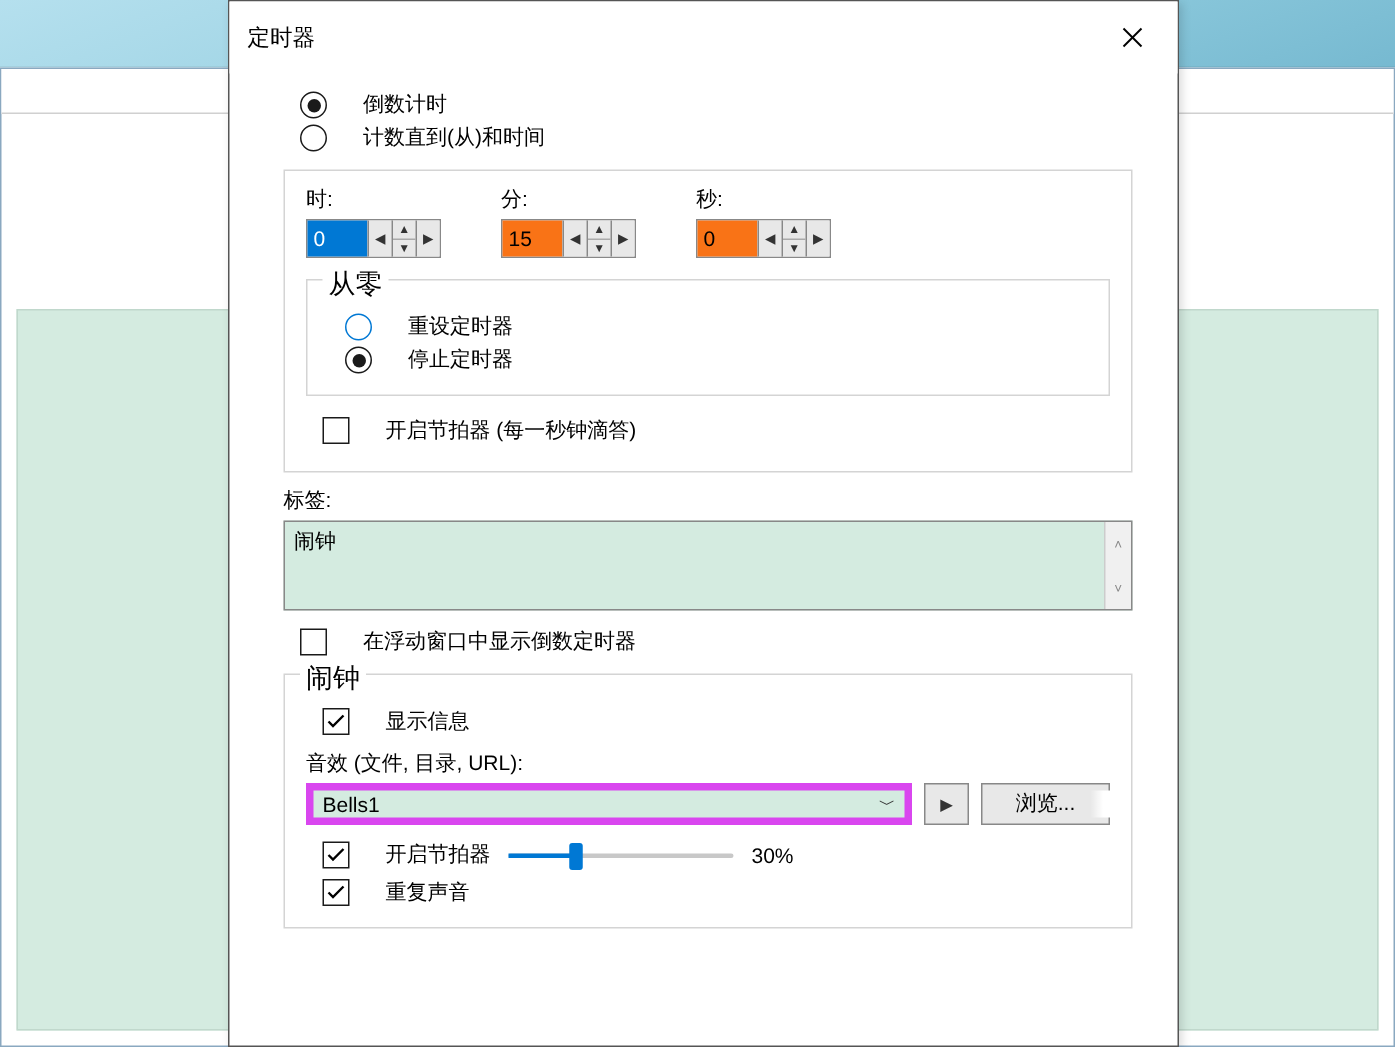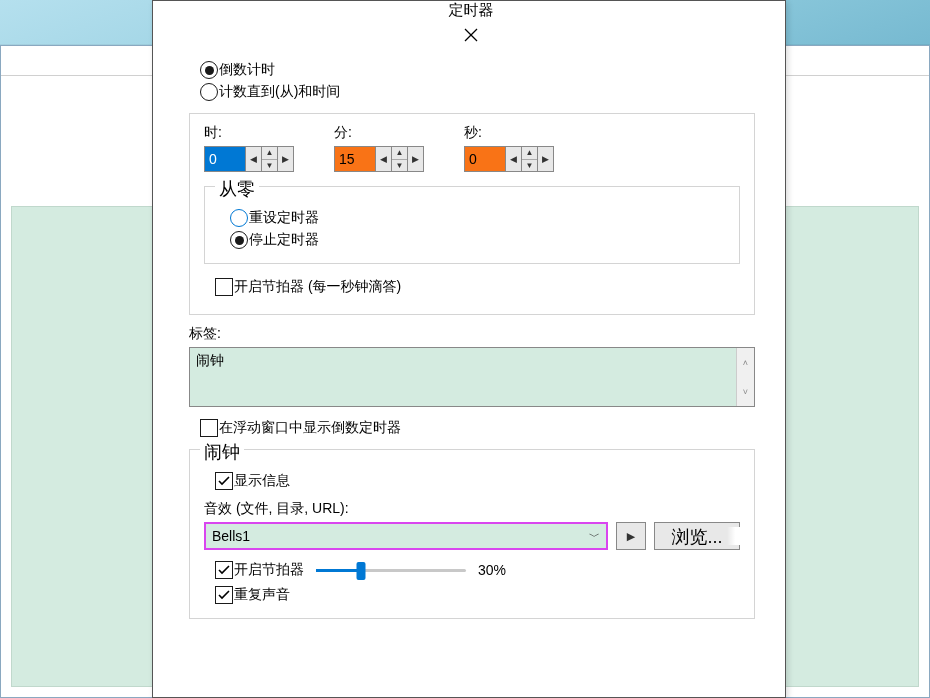--- a/index.html
+++ b/index.html
@@ -55,21 +55,20 @@
     background: #fff;
     border: 1px solid #555;
     box-shadow: 2px 2px 6px rgba(0,0,0,0.15);
   }
   .titlebar {
     height: 48px;
     display: flex;
     align-items: center;
     padding: 0 8px 0 12px;
     background: #fff;
-    flex-direction: column;
   }
   .titlebar-title {
     flex: 1;
     font-size: 15px;
     color: #000;
   }
   .close-btn {
     width: 44px;
     height: 44px;
     display: flex;
@@ -79,21 +78,21 @@
     cursor: pointer;
   }
   .close-btn svg { width: 14px; height: 14px; }
   .content {
     padding: 8px 30px 0 36px;
     overflow: hidden;
   }
   .radio-row, .check-row {
     display: flex;
     align-items: center;
-    gap: 1px;
+    gap: 24px;
     margin: 4px 0;
     padding-left: 11px;
   }
   .radio {
     width: 18px;
     height: 18px;
     border: 1.5px solid #1a1a1a;
     border-radius: 50%;
     display: inline-flex;
     align-items: center;
@@ -230,21 +229,21 @@
   }
   .sound-row {
     display:flex;
     align-items:stretch;
     gap: 8px;
     margin-top: 4px;
   }
   .sound-select {
     flex: 1;
     height: 28px;
-    border: 2px solid #d946ef;
+    border: 5px solid #d946ef;
     background: #d4ebe0;
     display:flex;
     align-items:center;
     justify-content:space-between;
     padding: 0 6px;
     font-size: 14px;
   }
   .sound-select .chev { font-size: 11px; color:#333; }
   .play-btn {
     width: 30px;
@@ -257,24 +256,24 @@
     font-size:11px;
     color:#333;
     cursor:pointer;
   }
   .browse-btn {
     height: 28px;
     min-width: 86px;
     border: 1px solid #888;
     background: #e8e8e8;
     display:flex;
-    align-items:flex-end;
+    align-items:center;
     justify-content:center;
     padding: 0 10px;
-    font-size: 18px;
+    font-size: 14px;
     cursor:pointer;
     position:relative;
   }
   .browse-btn::after {
     content:"";
     position:absolute;
     right:-2px; top:4px; bottom:4px; width:14px;
     background: linear-gradient(90deg, rgba(255,255,255,0) 0%, #fff 60%);
     pointer-events:none;
   }

